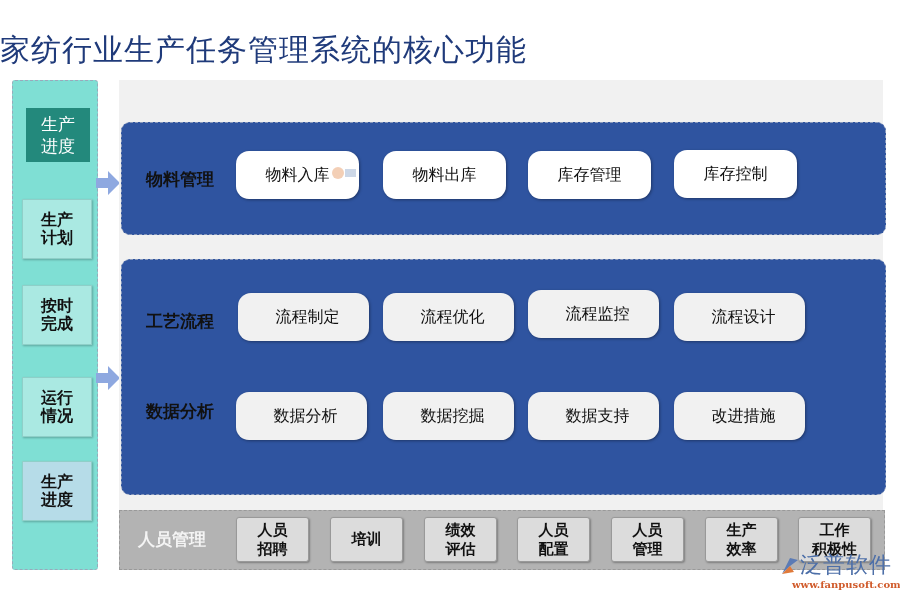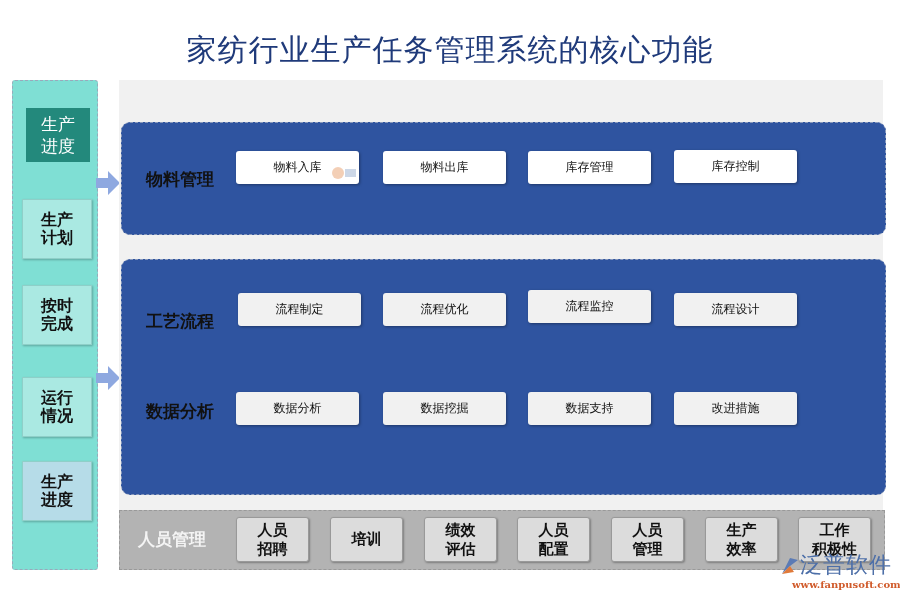--- a/index.html
+++ b/index.html
@@ -2,21 +2,21 @@
 <html><head>
 <meta charset="utf-8">
 <style>
   html, body { margin:0; padding:0; }
   body {
     width:900px; height:600px; position:relative; overflow:hidden;
     background:#ffffff;
     font-family:"DejaVu Sans", "Liberation Sans", sans-serif;
   }
   .title {
-    position:absolute; left:0; top:30px; width:900px; text-align:center;
+    position:absolute; left:0; top:30px; width:900px; text-align:left;
     font-family:"DejaVu Serif", "Liberation Serif", serif;
     font-size:30px; color:#1f3a7a; letter-spacing:1px;
   }
   .left-panel {
     position:absolute; left:12px; top:80px; width:84px; height:488px;
     background:#7fdfd4; border:1px dashed #9ab; border-radius:3px;
   }
   .left-head {
     position:absolute; left:13px; top:27px; width:64px; height:54px;
     background:#23897c; color:#fff; font-size:17px; line-height:22px;
@@ -40,27 +40,27 @@
   .blue-box {
     position:absolute; left:121px; width:763px;
     background:#2f54a0; border-radius:9px; border:1px dashed #8899bb;
   }
   .row-label {
     position:absolute; left:146px;
     font-family:"DejaVu Serif", "Liberation Serif", serif;
     font-weight:bold; font-size:17px; color:#111;
   }
   .card {
-    position:absolute; width:123px; height:33px;
-    border-radius:3px; box-shadow:1px 1px 3px rgba(0,0,0,0.35);
-    font-size:12px; color:#111;
+    position:absolute; width:123px; height:48px;
+    border-radius:13px; box-shadow:1px 1px 3px rgba(0,0,0,0.35);
+    font-size:16px; color:#111;
     display:flex; align-items:center; justify-content:center;
   }
   .card.white { background:#ffffff; }
-  .card.grey { background:#f1f1f1; }
+  .card.grey { background:#f1f1f1;padding-left:8px; }
   .bottom-bar {
     position:absolute; left:119px; top:510px; width:764px; height:58px;
     background:#b3b3b3; border:1px dashed #999;
   }
   .bottom-label {
     position:absolute; left:138px; top:528px;
     font-family:"DejaVu Serif", "Liberation Serif", serif;
     font-weight:bold; font-size:17px; color:#f4f4f4;
   }
   .small-card {

